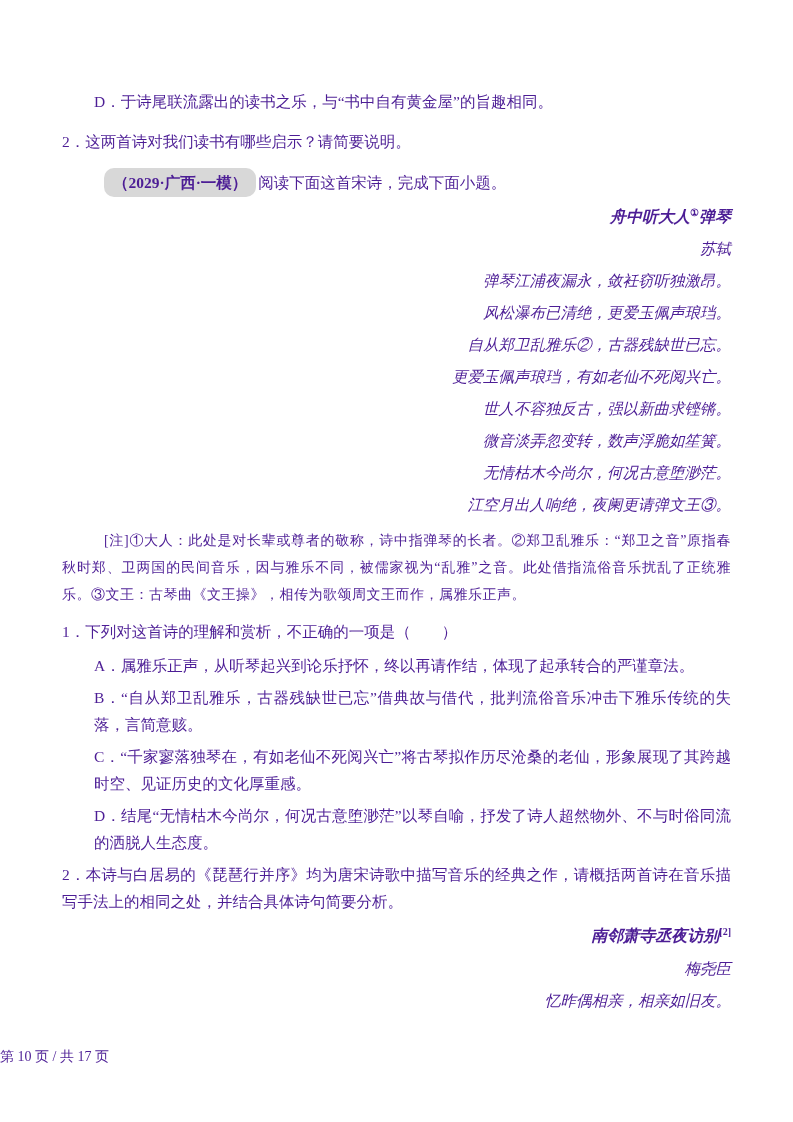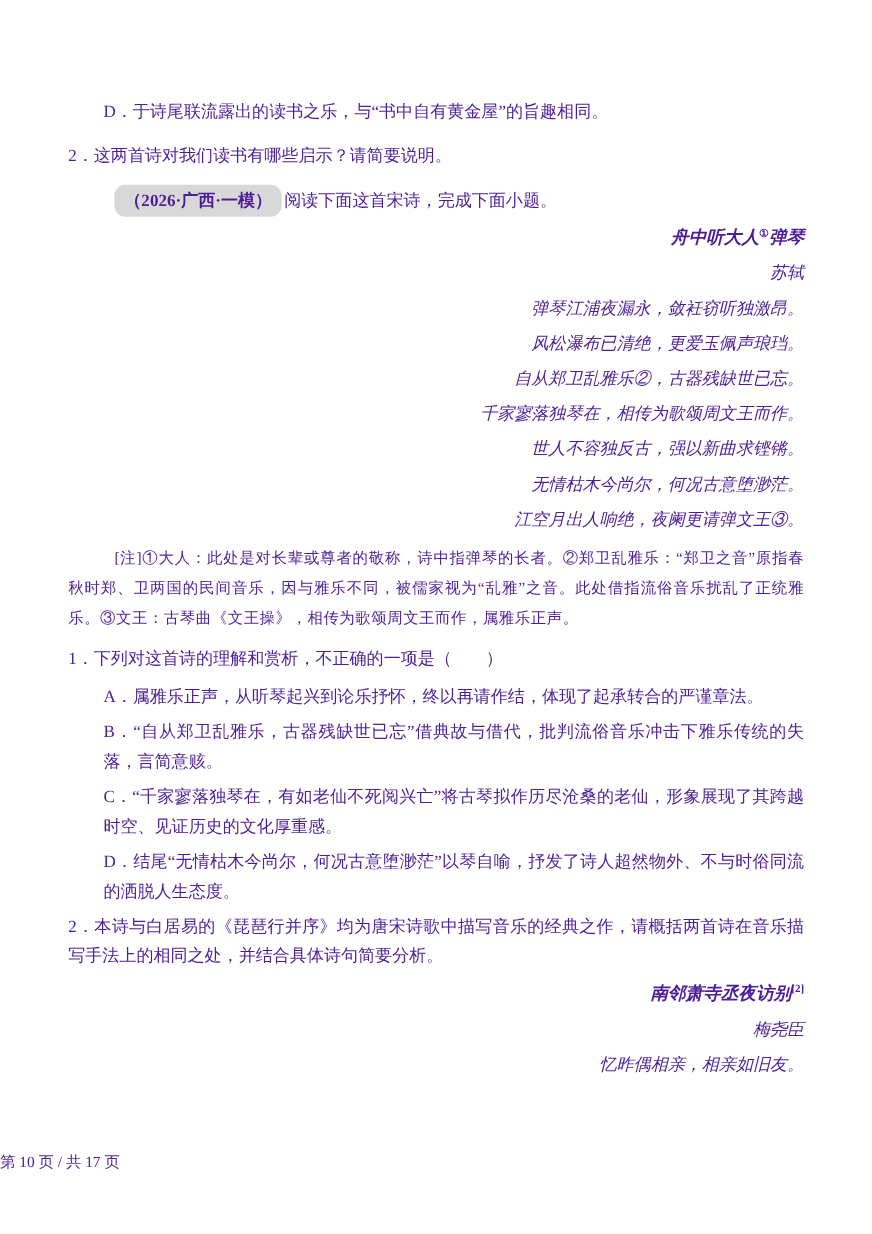--- a/index.html
+++ b/index.html
@@ -53,31 +53,32 @@
 </style>
 </head>
 <body>
 
 <div class="page">
 
   <p class="para indent-1">D．于诗尾联流露出的读书之乐，与“书中自有黄金屋”的旨趣相同。</p>
   <p class="para">2．这两首诗对我们读书有哪些启示？请简要说明。</p>
 
   <p class="intro-line">
-    <span class="pill">（2026·广西·一模）</span><span>阅读下面这首宋诗，完成下面小题。</span>
+    <span class="pill">（2029·广西·一模）</span><span>阅读下面这首宋诗，完成下面小题。</span>
   </p>
 
   <div class="poem">
     <p class="poem-title"><span>舟中听大人</span><sup>①</sup><span>弹琴</span></p>
     <p class="poem-author">苏轼</p>
     <p class="poem-line">弹琴江浦夜漏永，敛衽窃听独激昂。</p>
     <p class="poem-line">风松瀑布已清绝，更爱玉佩声琅珰。</p>
     <p class="poem-line">自从郑卫乱雅乐②，古器残缺世已忘。</p>
-    <p class="poem-line">千家寥落独琴在，相传为歌颂周文王而作。</p>
+    <p class="poem-line">更爱玉佩声琅珰，有如老仙不死阅兴亡。</p>
     <p class="poem-line">世人不容独反古，强以新曲求铿锵。</p>
+    <p class="poem-line">微音淡弄忽变转，数声浮脆如笙簧。</p>
     <p class="poem-line">无情枯木今尚尔，何况古意堕渺茫。</p>
     <p class="poem-line">江空月出人响绝，夜阑更请弹文王③。</p>
   </div>
 
   <p class="note">[注]①大人：此处是对长辈或尊者的敬称，诗中指弹琴的长者。②郑卫乱雅乐：“郑卫之音”原指春秋时郑、卫两国的民间音乐，因与雅乐不同，被儒家视为“乱雅”之音。此处借指流俗音乐扰乱了正统雅乐。③文王：古琴曲《文王操》，相传为歌颂周文王而作，属雅乐正声。</p>
 
   <p class="question">1．下列对这首诗的理解和赏析，不正确的一项是（　　）</p>
   <p class="option">A．属雅乐正声，从听琴起兴到论乐抒怀，终以再请作结，体现了起承转合的严谨章法。</p>
   <p class="option">B．“自从郑卫乱雅乐，古器残缺世已忘”借典故与借代，批判流俗音乐冲击下雅乐传统的失落，言简意赅。</p>
   <p class="option">C．“千家寥落独琴在，有如老仙不死阅兴亡”将古琴拟作历尽沧桑的老仙，形象展现了其跨越时空、见证历史的文化厚重感。</p>

